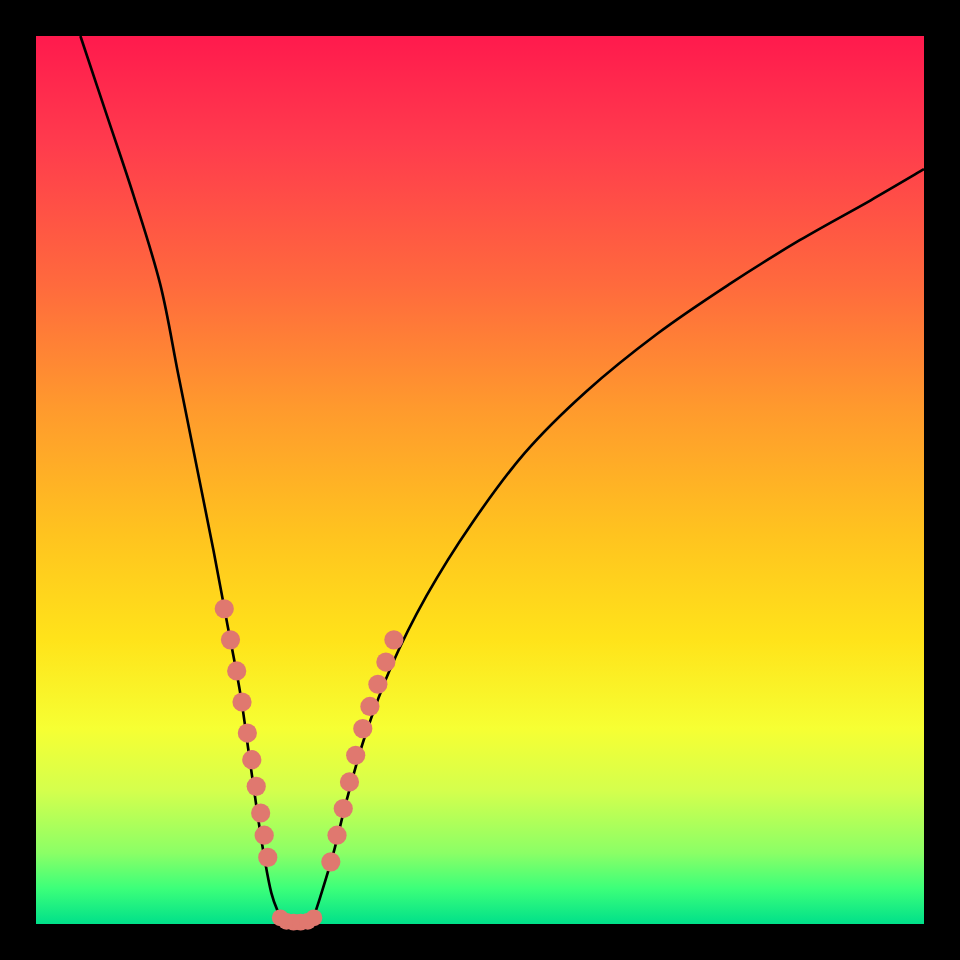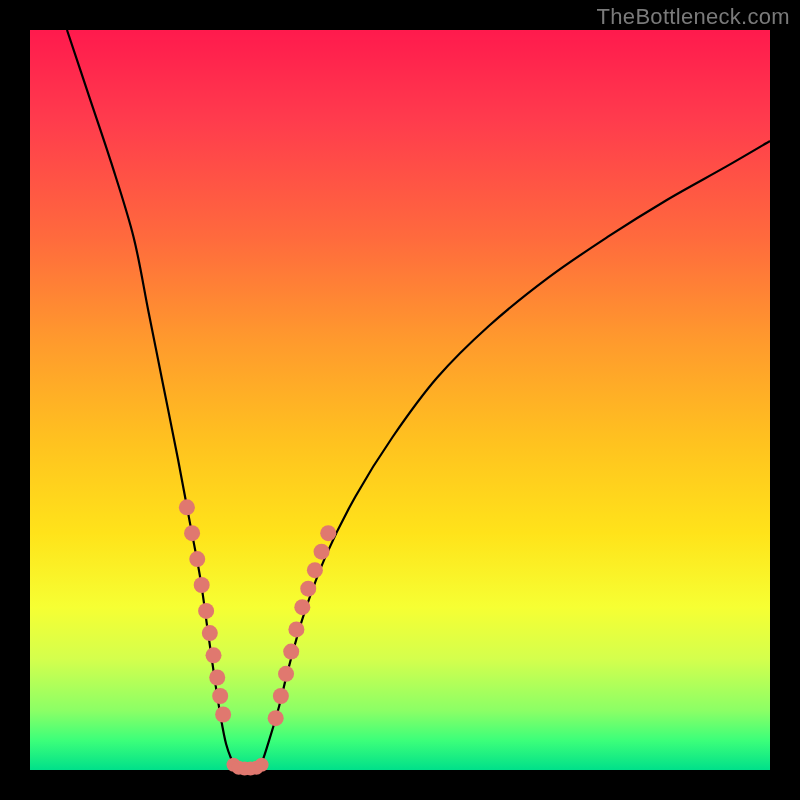--- a/index.html
+++ b/index.html
@@ -62,21 +62,20 @@
   .markers circle {
     fill: #e0786f;
     stroke: none;
   }
 </style>
 </head>
 <body>
 
 <div class="frame">
 
-  <div class="watermark">TheBottleneck.com</div>
 
   <div class="plot">
     <svg class="curves" viewBox="0 0 740 740" preserveAspectRatio="none">
       <path class="curve" id="left-curve" d="M 37.00 0.00 C 40.70 11.10, 51.80 44.40, 59.20 66.60 C 66.60 88.80, 74.00 109.77, 81.40 133.20 C 88.80 156.63, 97.43 182.53, 103.60 207.20 C 109.77 231.87, 113.47 256.53, 118.40 281.20 C 123.33 305.87, 128.27 330.53, 133.20 355.20 C 138.13 379.87, 143.68 407.00, 148.00 429.20 C 152.32 451.40, 155.40 468.67, 159.10 488.40 C 162.80 508.13, 167.12 529.10, 170.20 547.60 C 173.28 566.10, 175.13 582.13, 177.60 599.40 C 180.07 616.67, 182.78 636.40, 185.00 651.20 C 187.22 666.00, 189.07 677.72, 190.92 688.20 C 192.77 698.68, 194.37 707.32, 196.10 714.10 C 197.83 720.88, 199.43 724.58, 201.28 728.90 C 203.13 733.22, 206.21 738.15, 207.20 740.00"></path>
       <path class="curve" id="right-curve" d="M 229.40 740.00 C 230.63 736.30, 233.72 727.67, 236.80 717.80 C 239.88 707.93, 244.20 694.37, 247.90 680.80 C 251.60 667.23, 254.68 652.43, 259.00 636.40 C 263.32 620.37, 267.63 603.10, 273.80 584.60 C 279.97 566.10, 287.37 545.13, 296.00 525.40 C 304.63 505.67, 314.50 485.93, 325.60 466.20 C 336.70 446.47, 349.03 426.73, 362.60 407.00 C 376.17 387.27, 390.97 366.30, 407.00 347.80 C 423.03 329.30, 440.30 312.65, 458.80 296.00 C 477.30 279.35, 498.27 262.70, 518.00 247.90 C 537.73 233.10, 557.47 220.15, 577.20 207.20 C 596.93 194.25, 616.67 181.92, 636.40 170.20 C 656.13 158.48, 678.33 146.77, 695.60 136.90 C 712.87 127.03, 732.60 115.32, 740.00 111.00"></path>
       <g class="markers" id="markers-left">
           <circle cx="156.88" cy="477.30" r="8"></circle>
           <circle cx="162.06" cy="503.20" r="8"></circle>
           <circle cx="167.24" cy="529.10" r="8"></circle>
           <circle cx="171.68" cy="555.00" r="8"></circle>

